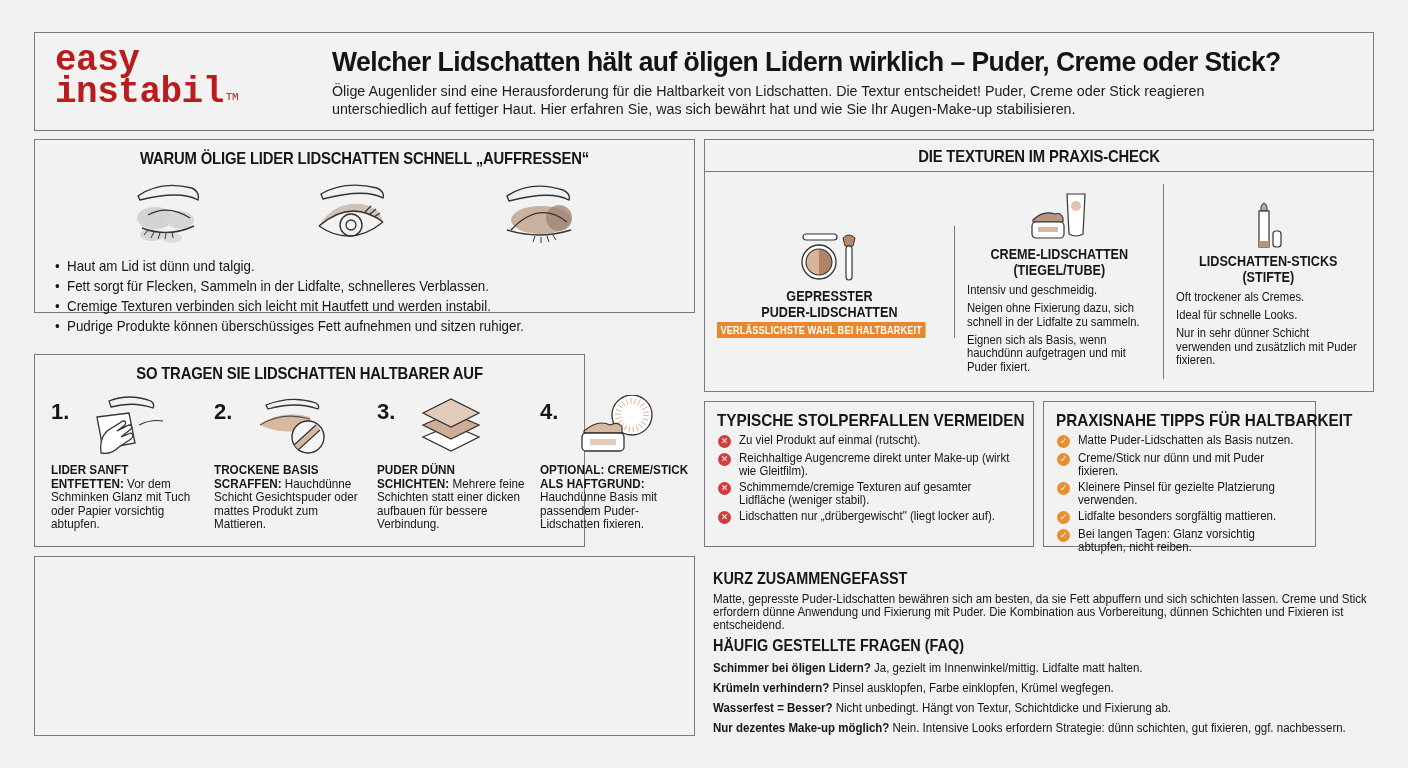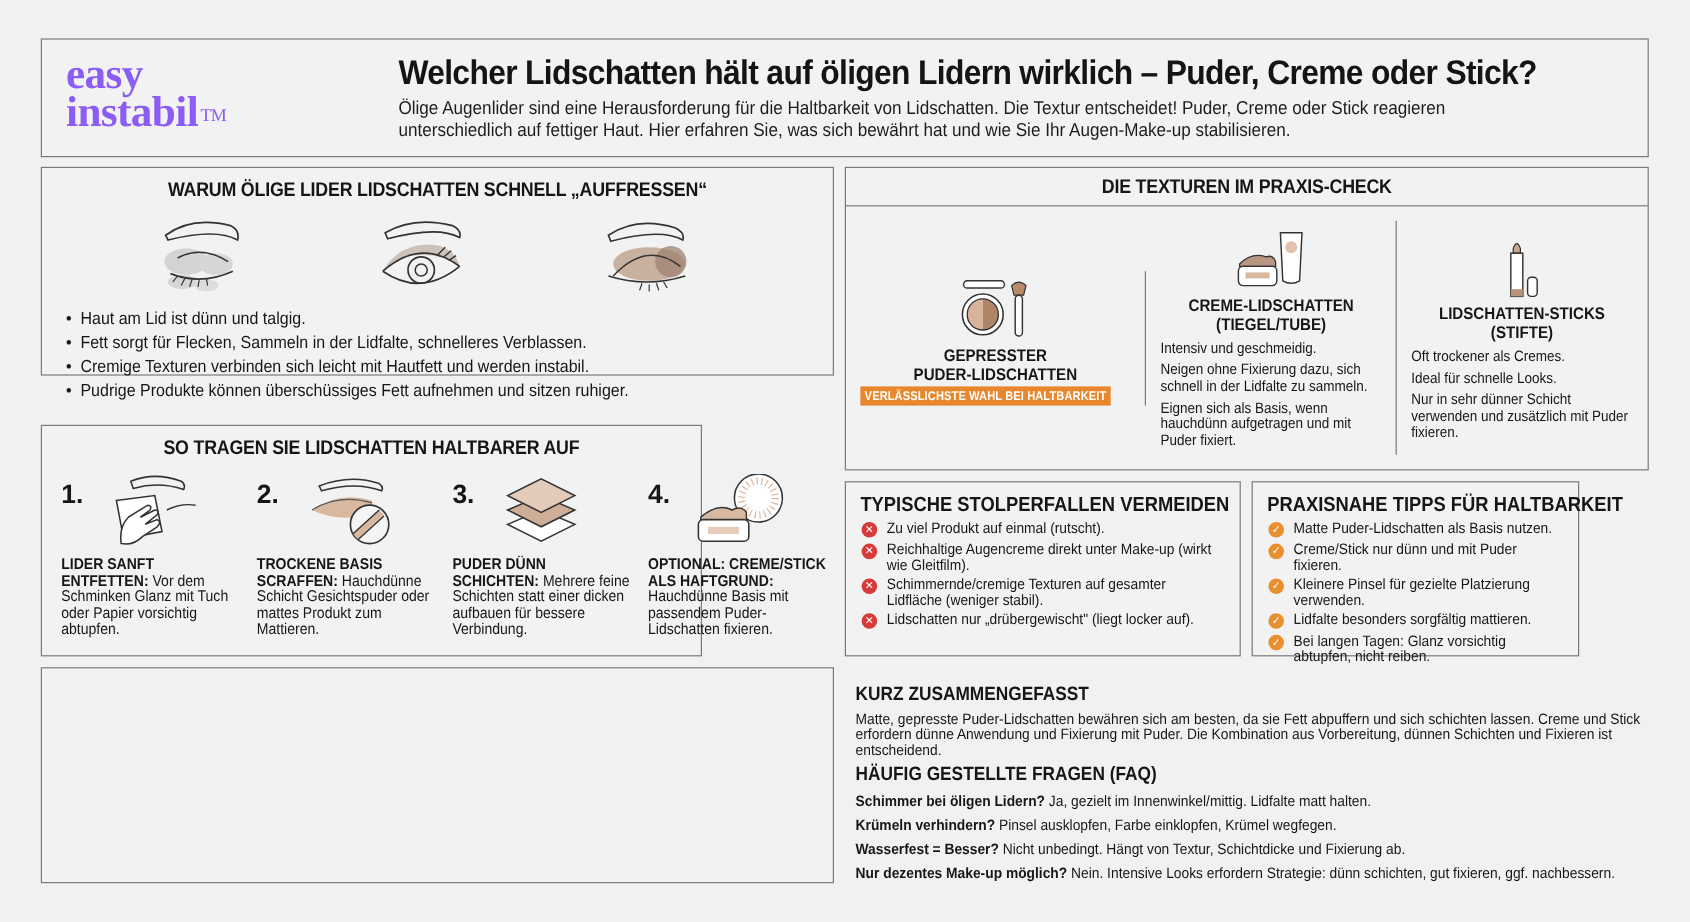--- a/index.html
+++ b/index.html
@@ -2,22 +2,22 @@
 <html><head>
   <meta charset="utf-8">
   <style>
     * { box-sizing: border-box; margin: 0; padding: 0; }
     html, body { width: 1408px; height: 768px; background: #f1f1f1; overflow: hidden; }
     body { font-family: "Liberation Sans", "DejaVu Sans", sans-serif; color: #161616; position: relative; }
     .box { position: absolute; border: 1.5px solid #7a7a7a; background: #f2f2f2; }
 
     
     #hdr { left: 34px; top: 32px; width: 1340px; height: 99px; }
-    .logo { position: absolute; left: 20px; top: 12px; font-family: Liberation Serif, serif; font-weight: bold; font-size: 36px; line-height: 32px; color: #8b5cf6; letter-spacing: -0.5px; }
-    .logo sup { font-size: 15px; font-weight: normal; vertical-align: top; position: relative; top: 4px; margin-left: 2px; }
+    .logo { position: absolute; left: 20px; top: 12px; font-family: Liberation Mono, monospace; font-weight: bold; font-size: 36px; line-height: 32px; color: #b91c1c; letter-spacing: -0.5px; }
+    .logo sup { font-size: 11px; font-weight: normal; vertical-align: top; position: relative; top: 4px; margin-left: 2px; }
     .h-title { position: absolute; left: 297px; top: 12px; font-size: 28.5px; font-weight: bold; letter-spacing: -0.6px; white-space: nowrap; color: #141414; transform: scaleX(0.93); transform-origin: left; }
     .h-sub { position: absolute; left: 297px; top: 49px; width: 1030px; font-size: 15.5px; line-height: 18px; color: #1c1c1c; transform: scaleX(0.92); transform-origin: left; }
 
     
     .sec-title { font-weight: bold; font-size: 16.5px; text-align: center; letter-spacing: -0.2px; transform: scaleX(0.9); }
 
     
     #why { left: 34px; top: 139px; width: 661px; height: 174px; }
     #why .sec-title { margin-top: 9px; }
     .eyes { position: absolute; top: 42px; left: 0; width: 100%; height: 65px; }

